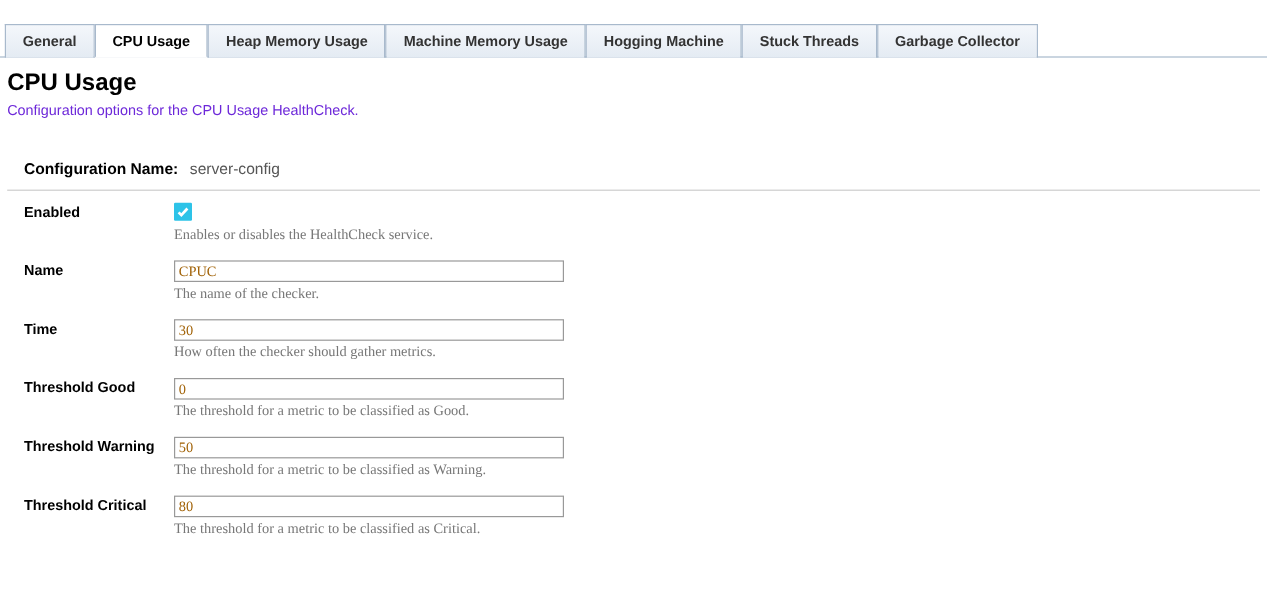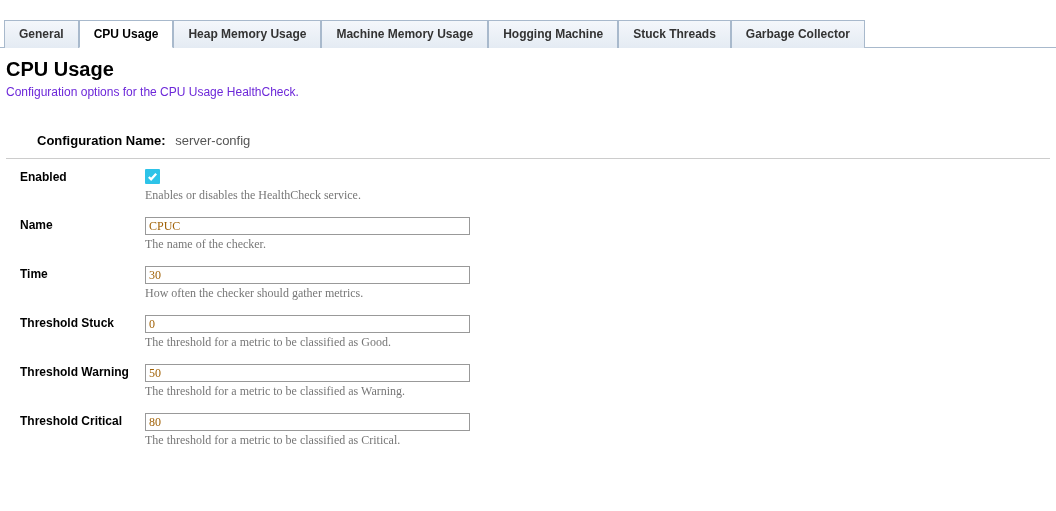--- a/index.html
+++ b/index.html
@@ -53,21 +53,20 @@
       color: #6d28d9;
     }
     .config-name-row {
       padding: 28px 0 10px 20px;
       font-size: 13px;
     }
     .config-name-label {
       font-weight: bold;
       color: #000;
       margin-right: 6px;
-      margin-left: 17px;
     }
     .config-name-value {
       color: #555;
       font-weight: normal;
     }
     .divider {
       border: none;
       border-top: 1px solid #ccc;
       margin: 0 6px 10px 6px;
     }
@@ -180,21 +179,21 @@
     </td>
   </tr>
   <tr>
     <td class="form-label">Time</td>
     <td class="form-control-cell">
       <input type="text" value="30" style="">
       <div class="help-text">How often the checker should gather metrics.</div>
     </td>
   </tr>
   <tr>
-    <td class="form-label">Threshold Stuck</td>
+    <td class="form-label">Threshold Good</td>
     <td class="form-control-cell">
       <input type="text" value="0" style="">
       <div class="help-text">The threshold for a metric to be classified as Good.</div>
     </td>
   </tr>
   <tr>
     <td class="form-label">Threshold Warning</td>
     <td class="form-control-cell">
       <input type="text" value="50" style="">
       <div class="help-text">The threshold for a metric to be classified as Warning.</div>

